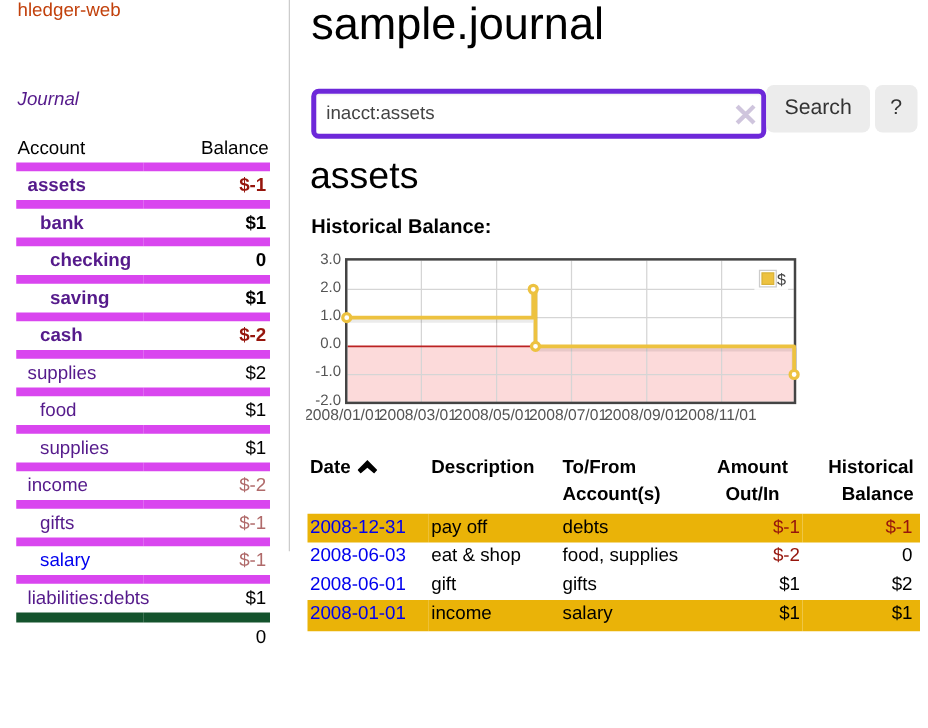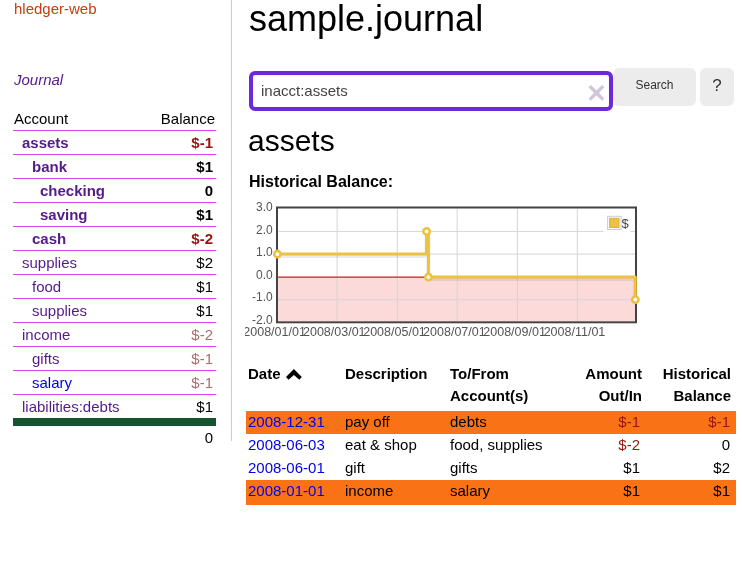--- a/index.html
+++ b/index.html
@@ -6,47 +6,47 @@
   body{font-family:"Liberation Sans", sans-serif;font-size:15px;color:#000;}
   #page{position:relative;width:742px;height:582px;overflow:hidden;background:#fff;}
   a{text-decoration:none;}
   .purple{color:#551A8B;}
   .blue{color:#0000ee;}
   #sideborder{position:absolute;left:231px;top:0;width:1px;height:441px;background:#ccc;}
   #brand{position:absolute;left:14px;top:-0.5px;font-size:15px;color:#c2410c;}
   #journal{position:absolute;left:14px;top:71px;font-size:15px;color:#551A8B;font-style:italic;}
   table{border-collapse:collapse;border-spacing:0;}
   #acct{position:absolute;left:13px;top:107px;width:203px;table-layout:fixed;}
-  #acct td,#acct th{padding:0;font-weight:normal;font-size:15px;height:23px;border-bottom:1px solid #d946ef;white-space:nowrap;overflow:visible;}
+  #acct td,#acct th{padding:0;font-weight:normal;font-size:15px;height:23px;border-bottom:7px solid #d946ef;white-space:nowrap;overflow:visible;}
   #acct .bal{text-align:right;padding-right:3px;}
   #acct .l1{padding-left:9px;}
   #acct .l2{padding-left:19px;}
   #acct .l3{padding-left:27px;}
   #acct .b{font-weight:bold;}
   #acct .neg{color:#96150c;}
   #acct .rosy{color:#b06a6a;}
   #acct tr.thick td{border-bottom:8px solid #14532d;}
   #acct th.bal{padding-right:1px;}
   #acct tr.last td{border-bottom:none;}
   h1{position:absolute;left:249px;top:-1.5px;margin:0;font-size:36px;font-weight:normal;line-height:40px;}
   #sinput{position:absolute;left:249px;top:71px;width:348px;height:32px;border:4px solid #6d28d9;border-radius:6px;font-size:15px;color:#444;line-height:32px;padding-left:8px;box-shadow:inset 0 1px 2px rgba(0,0,0,0.07);}
   #sx{position:absolute;right:2px;top:0;color:#cfc5dd;font-weight:bold;font-size:25px;line-height:36px;}
-  #sbtn{position:absolute;left:613px;top:68px;width:83px;height:38px;background:#ececec;border-radius:6px;font-size:12px;color:#333;text-align:center;line-height:35px;}
+  #sbtn{position:absolute;left:613px;top:68px;width:83px;height:38px;background:#ececec;border-radius:6px;font-size:17px;color:#333;text-align:center;line-height:35px;}
   #qbtn{position:absolute;left:700px;top:68px;width:34px;height:38px;background:#ececec;border-radius:6px;font-size:17px;color:#333;text-align:center;line-height:35px;}
   h2{position:absolute;left:248px;top:124px;margin:0;font-size:30px;font-weight:normal;line-height:34px;}
   #hb{position:absolute;left:249px;top:172.5px;font-size:16px;font-weight:bold;}
   #chart{position:absolute;left:245px;top:200px;}
   #txns{position:absolute;left:246px;top:363px;width:490px;table-layout:fixed;}
   #txns th,#txns td{padding:0 2px;font-size:15px;line-height:21.7px;vertical-align:top;}
   #txns th{font-weight:bold;text-align:left;padding-bottom:5px;}
   #txns th.r,#txns td.r{text-align:right;}
-  #txns th.r{padding-right:0;}
+  #txns th.r{padding-right:0;text-align:center;}
   #txns th.r5{padding-right:5px !important;}
   #txns td.r5,#txns th.r5{padding-right:6px;text-align:right;}
-  #txns tr.g{background:#f97316;}
+  #txns tr.g{background:#eab308;}
   #txns .neg{color:#96150c;}
   #txns a{color:#0000ee;}
   .caret{display:inline-block;vertical-align:baseline;margin-left:5px;}
 </style>
 </head>
 <body>
 <div id="page">
   <div id="sideborder"></div>
   <a id="brand">hledger-web</a>
   <a id="journal">Journal</a>

